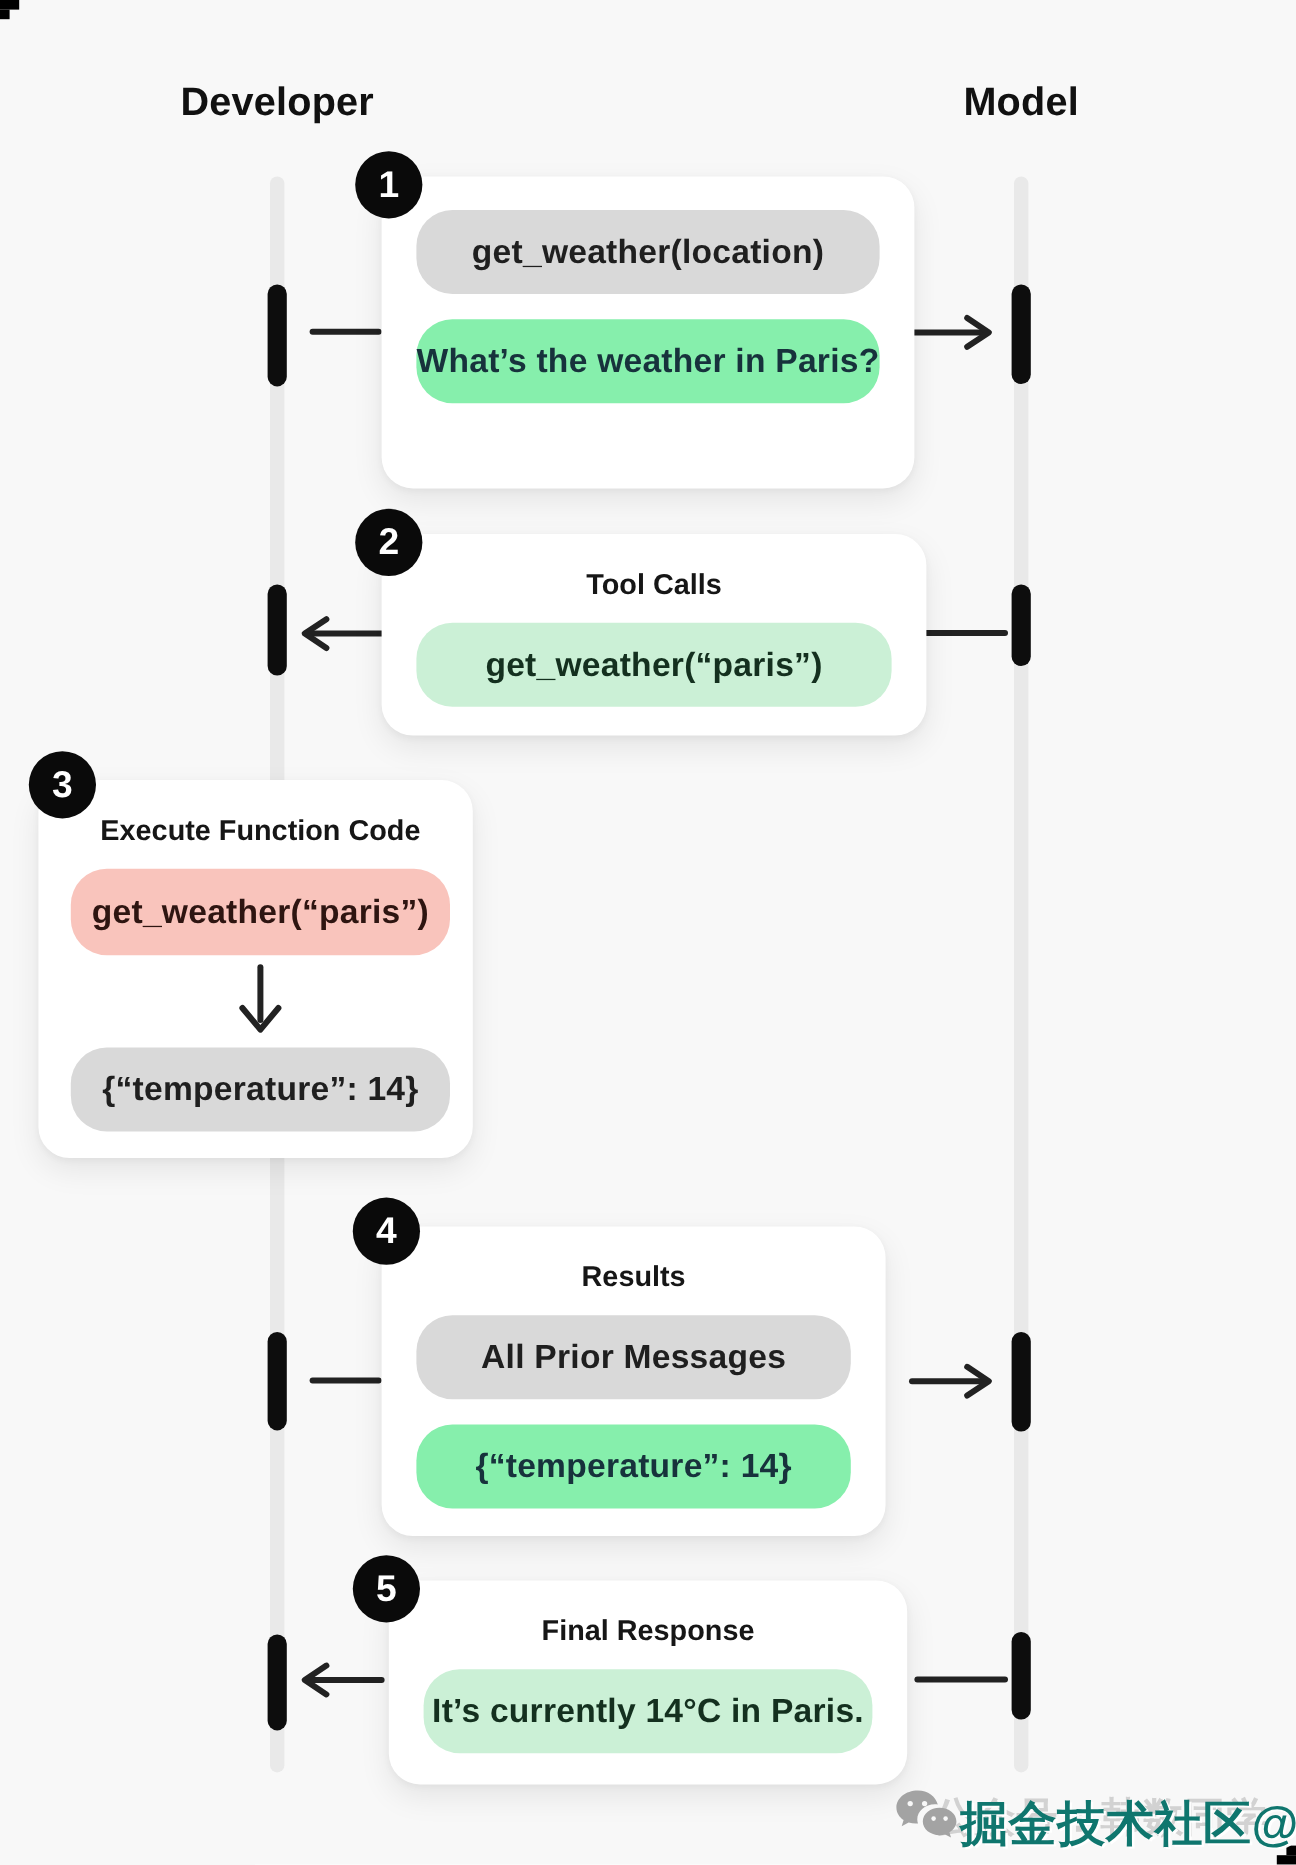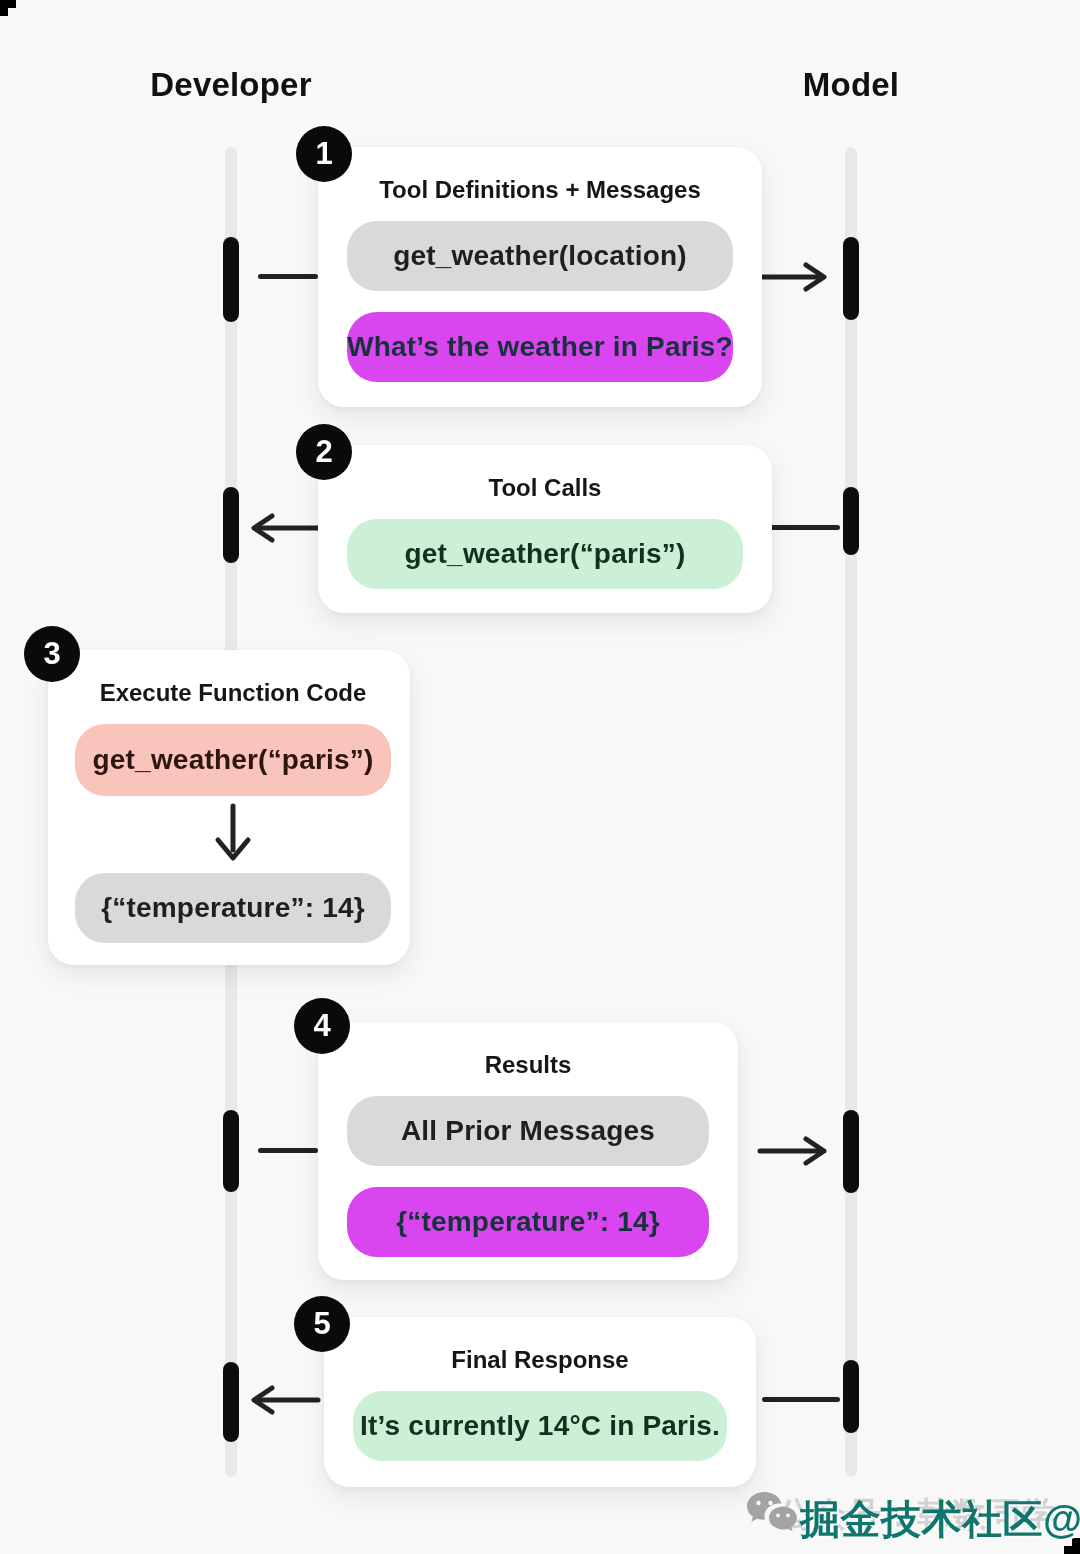--- a/index.html
+++ b/index.html
@@ -43,21 +43,21 @@
     margin-bottom:16px;text-align:center;
   }
   .pill{
     width:100%;height:70px;border-radius:30px;
     display:flex;align-items:center;justify-content:center;
     font-size:28px;font-weight:700;letter-spacing:.2px;
     box-sizing:border-box;
   }
   .pill + .pill{margin-top:21px;}
   .pill-gray {background:#d9d9d9;color:#1f1f1f;}
-  .pill-blue {background:#d946ef;color:#17323c;}
+  .pill-blue {background:#86efac;color:#17323c;}
   .pill-green{background:#cbf0d6;color:#14301f;}
   .pill-pink {background:#f9c4bc;color:#2e1511;}
   
   .badge{
     position:absolute;width:56px;height:56px;border-radius:50%;
     background:#0a0a0a;color:#ffffff;
     display:flex;align-items:center;justify-content:center;
     font-size:31px;font-weight:800;z-index:5;
   }
   
@@ -134,33 +134,32 @@
   </svg>
 
   <svg class="arrow-svg" style="left:240px;top:1383px;" width="78" height="34" viewBox="0 0 78 34">
     <line x1="18" y1="17" x2="78" y2="17"></line>
     <path d="M32 5 L14 17 L32 29"></path>
   </svg>
   <div class="stub" style="left:762px;top:1397px;width:78px;"></div>
 
   <div class="badge" style="left:296px;top:126px;">1</div>
   <div class="card" style="left:318px;top:147px;width:444px;height:260px;">
-    <div class="card-title">Tool Definitions + Messages</div>
     <div class="pill pill-gray">get_weather(location)</div>
     <div class="pill pill-blue">What’s the weather in Paris?</div>
   </div>
 
   <div class="badge" style="left:296px;top:424px;">2</div>
   <div class="card" style="left:318px;top:445px;width:454px;height:168px;">
     <div class="card-title">Tool Calls</div>
     <div class="pill pill-green">get_weather(“paris”)</div>
   </div>
 
   <div class="badge" style="left:24px;top:626px;">3</div>
-  <div class="card" style="left:48px;top:650px;width:362px;height:315px;padding-left:27px;padding-right:19px;">
+  <div class="card" style="left:32px;top:650px;width:362px;height:315px;padding-left:27px;padding-right:19px;">
     <div class="card-title">Execute Function Code</div>
     <div class="pill pill-pink" style="height:72px;">get_weather(“paris”)</div>
     <svg class="card3-arrow" width="48" height="60" viewBox="0 0 48 60" style="overflow:visible;">
       <g fill="none" stroke="#222" stroke-width="5" stroke-linecap="round" stroke-linejoin="round">
         <line x1="24" y1="2" x2="24" y2="46"></line>
         <path d="M9 36 L24 54 L39 36"></path>
       </g>
     </svg>
     <div class="pill pill-gray">{“temperature”: 14}</div>
   </div>

